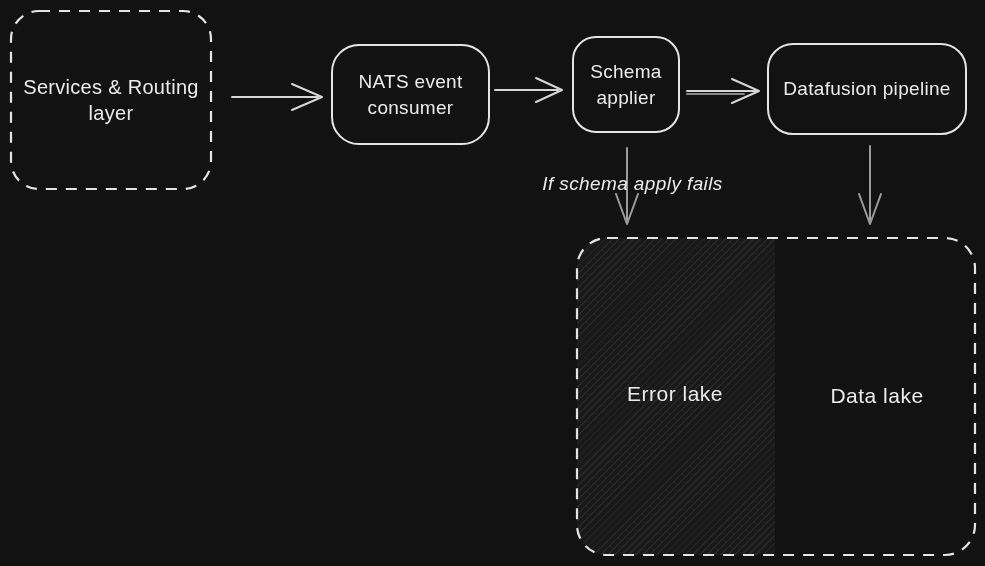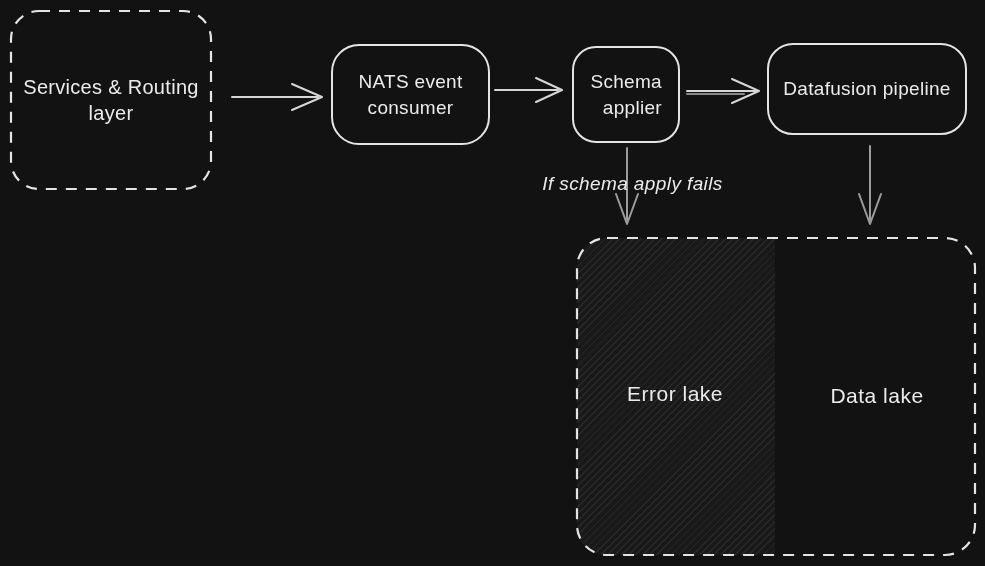--- a/index.html
+++ b/index.html
@@ -114,21 +114,21 @@
 
   <div class="abs node solid" style="left:331px; top:44px; width:159px; height:101px; border-radius:28px; padding:8px 12px;">
     <span>NATS event consumer</span>
   </div>
 
   <svg class="abs arrow-svg" style="left:492px; top:72px;" width="76" height="36">
     <line class="arrow-light-stroke" x1="3" y1="18" x2="66" y2="18"></line>
     <polyline class="arrow-light-stroke" points="44,6 70,18 44,30"></polyline>
   </svg>
 
-  <div class="abs node solid" style="left:572px; top:46px; width:108px; height:97px; border-radius:24px; padding:0 16px;text-align:right;">
+  <div class="abs node solid" style="left:572px; top:36px; width:108px; height:97px; border-radius:24px; padding:0 16px;">
     <span>Schema applier</span>
   </div>
 
   <svg class="abs arrow-svg" style="left:684px; top:73px;" width="82" height="36">
     <line class="arrow-light-stroke" x1="3" y1="18" x2="72" y2="18"></line>
     <line class="arrow-light-stroke" x1="3" y1="21" x2="60" y2="21" opacity="0.6"></line>
     <polyline class="arrow-light-stroke" points="48,6 75,18 48,30"></polyline>
   </svg>
 
   <div class="abs node solid" style="left:767px; top:43px; width:200px; height:92px; border-radius:26px; padding:0 0;">

